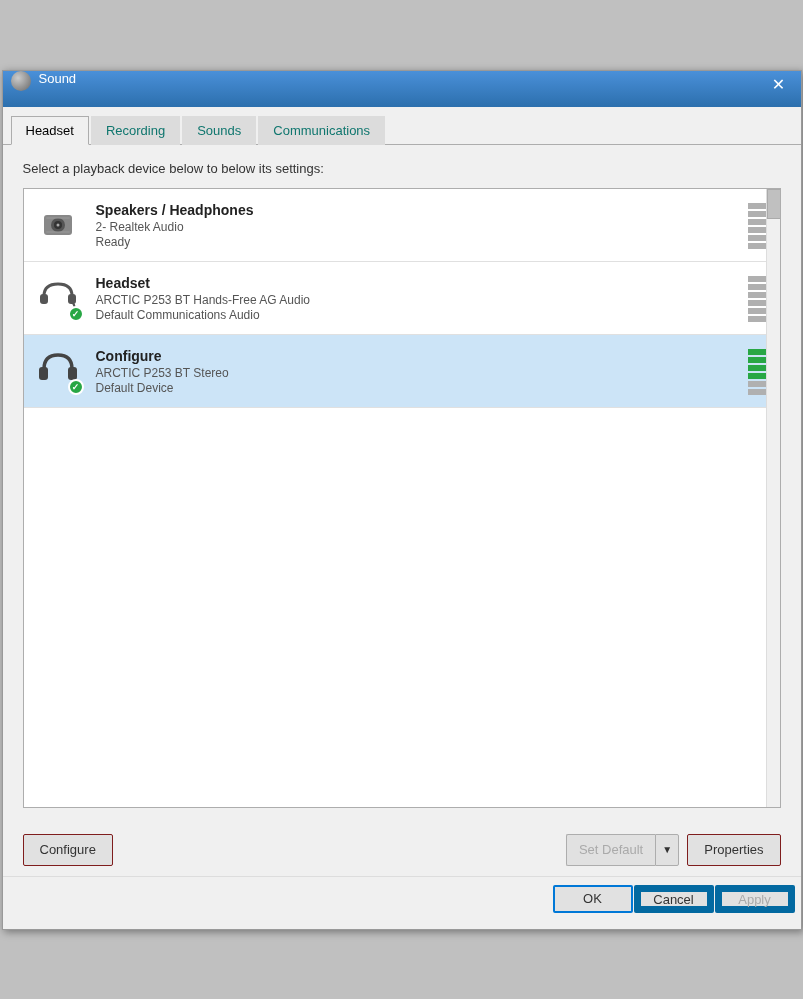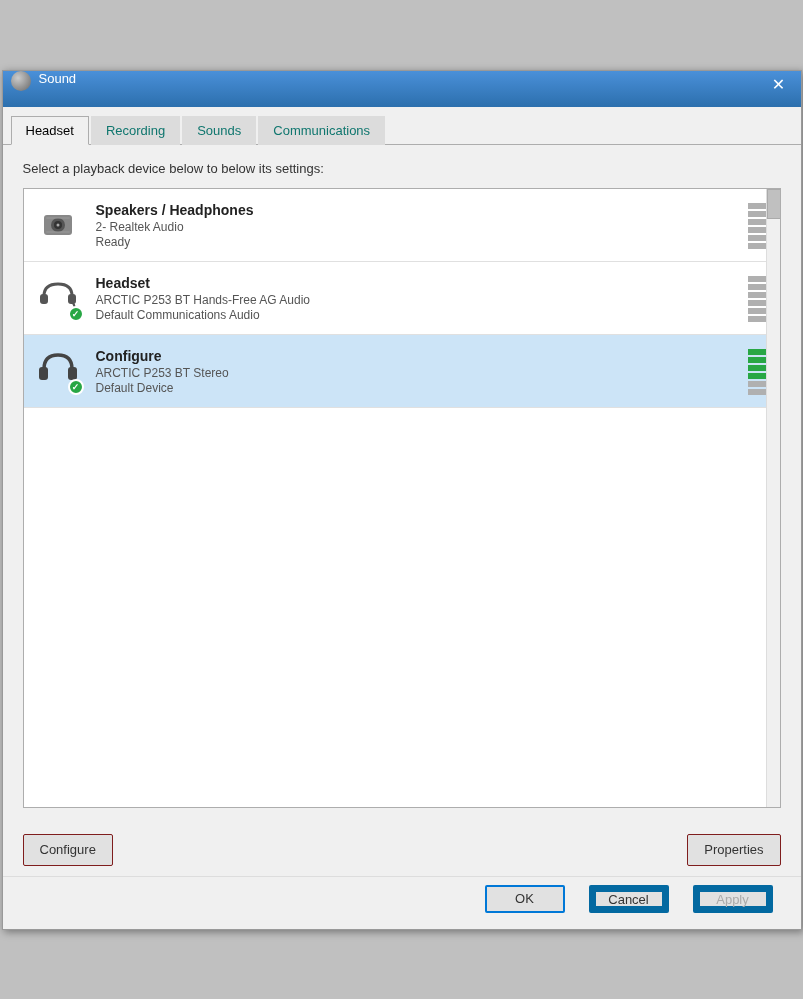--- a/index.html
+++ b/index.html
@@ -235,22 +235,22 @@
       color: #333;
       border-radius: 0 2px 2px 0;
       display: flex;
       align-items: center;
       justify-content: center;
       font-size: 10px;
     }
     .footer-buttons {
       display: flex;
       justify-content: flex-end;
-      padding: 8px 28px 16px;
-      gap: 24px;
+      padding: 8px 6px 16px;
+      gap: 1px;
       background: #f0f0f0;
       border-top: 1px solid #ddd;
     }
     .footer-btn {
       width: 80px;
       height: 28px;
       font-size: 13px;
       border: 7px solid #0369a1;
       background: #e1e1e1;
       cursor: pointer;
@@ -376,20 +376,24 @@
 
       <div class="scrollbar-track">
         <div class="scrollbar-thumb"></div>
       </div>
     </div>
   </div>
 
   <div class="bottom-buttons">
     <button class="btn">Configure</button>
     <div class="btn-spacer"></div>
+    <div class="set-default-group">
+      <button class="btn-main">Set Default</button>
+      <button class="btn-dropdown">▼</button>
+    </div>
     <button class="btn">Properties</button>
   </div>
 
   <div class="footer-buttons">
     <button class="footer-btn ok-btn">OK</button>
     <button class="footer-btn">Cancel</button>
     <button class="footer-btn" disabled="">Apply</button>
   </div>
 </div>
 

